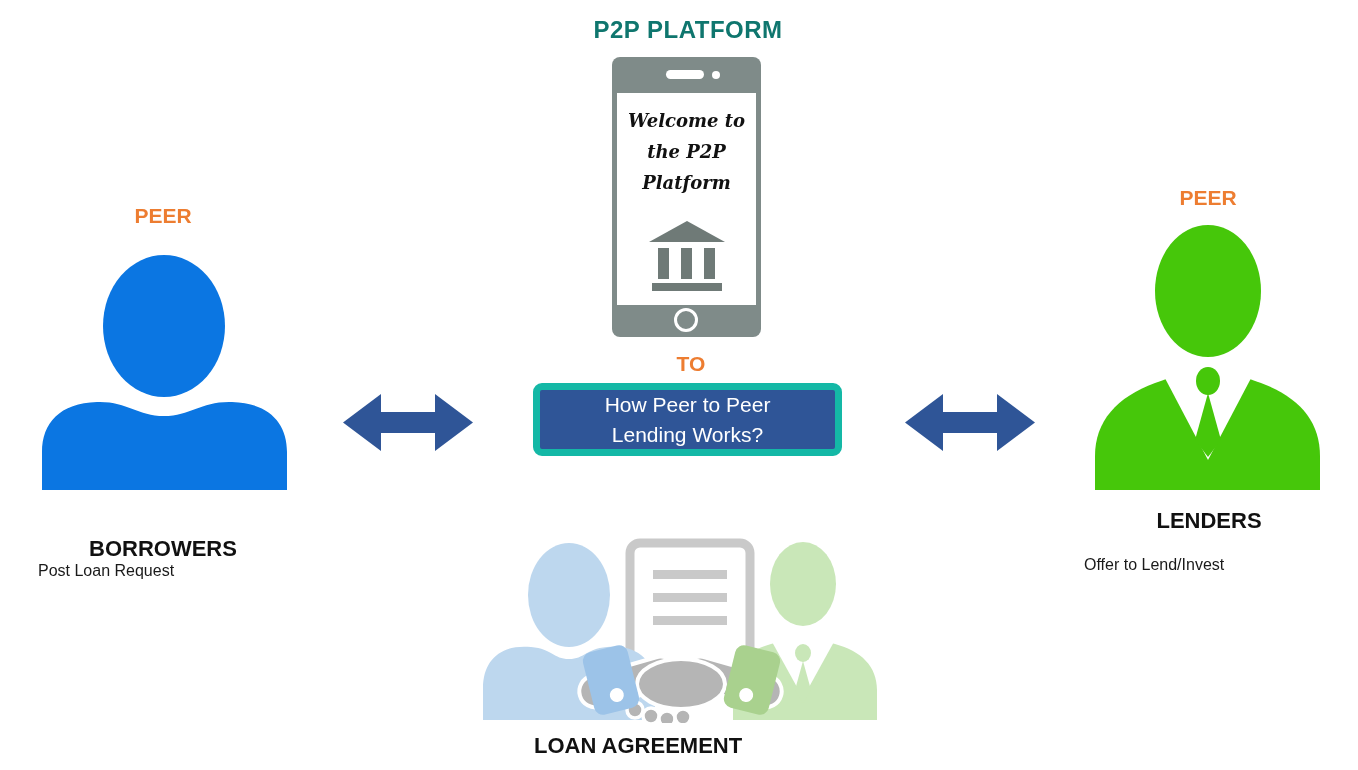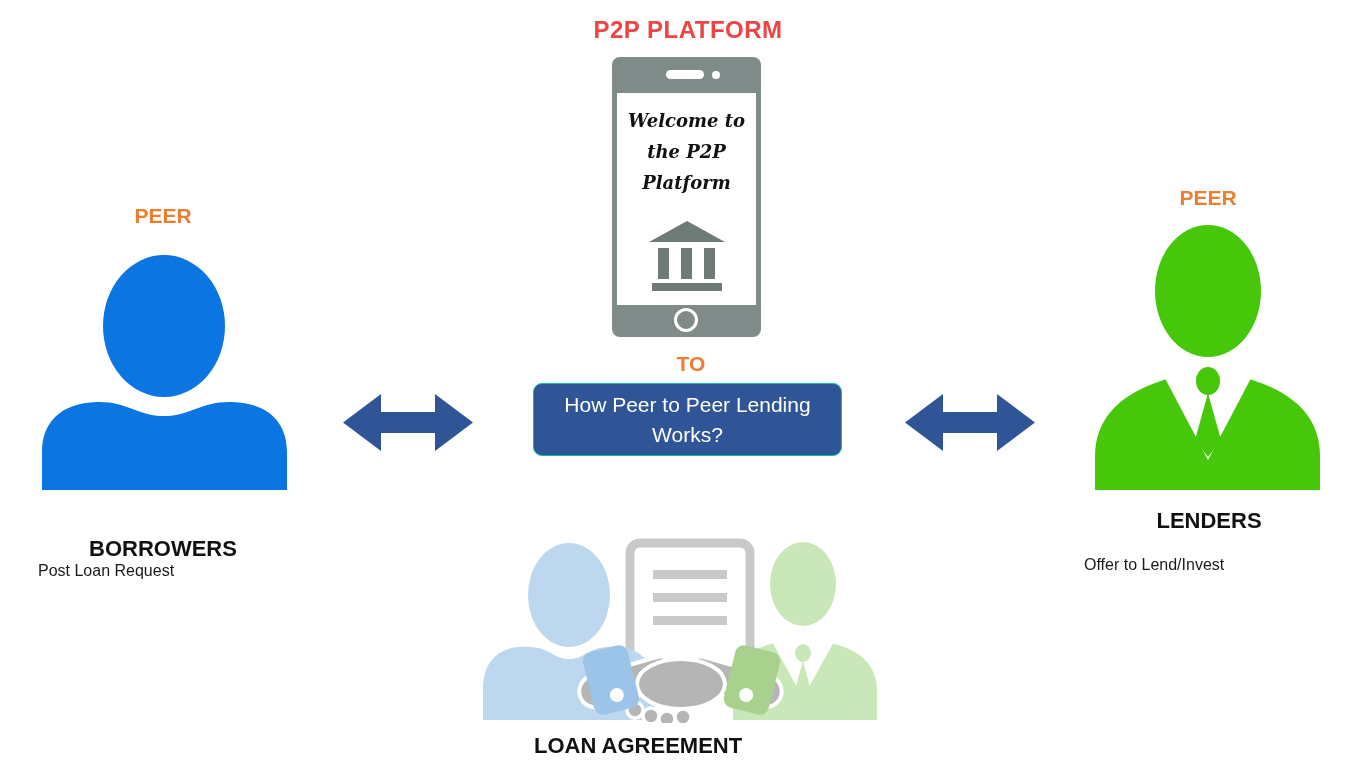--- a/index.html
+++ b/index.html
@@ -10,21 +10,21 @@
     width: 1358px;
     height: 770px;
     background: #ffffff;
     overflow: hidden;
   }
   .abs { position: absolute; }
 
   
   .page-title {
     left: 520px; top: 16px; width: 336px;
-    font-size: 24px; font-weight: bold; color: #ef4444;
+    font-size: 24px; font-weight: bold; color: #0f766e;
     text-align: center; letter-spacing: 0.5px;
   }
   .peer-label {
     width: 150px; text-align: center;
     font-size: 21px; font-weight: bold; color: #ED7D31;
   }
   .to-label {
     left: 537px; top: 352px; width: 308px; text-align: center;
     font-size: 21px; font-weight: bold; color: #ED7D31;
   }
@@ -37,21 +37,21 @@
     font-size: 16px; color: #1a1a1a;
   }
   .agreement-label {
     left: 534px; top: 733px; width: 300px; text-align: left;
     font-size: 22px; font-weight: bold; color: #111111;
   }
 
   
   .question-box {
     left: 533px; top: 383px; width: 309px; height: 73px;
-    background: #2F5597; border: 1px solid #14b8a6; border-radius: 9px;
+    background: #2F5597; border: 7px solid #14b8a6; border-radius: 9px;
     display: flex; align-items: center; justify-content: center;
     color: #ffffff; font-size: 21px; line-height: 30px; text-align: center;
     padding: 4px 30px;
   }
 
   
   .phone {
     left: 612px; top: 57px; width: 149px; height: 280px;
     background: #7F8B89; border-radius: 8px;
   }

